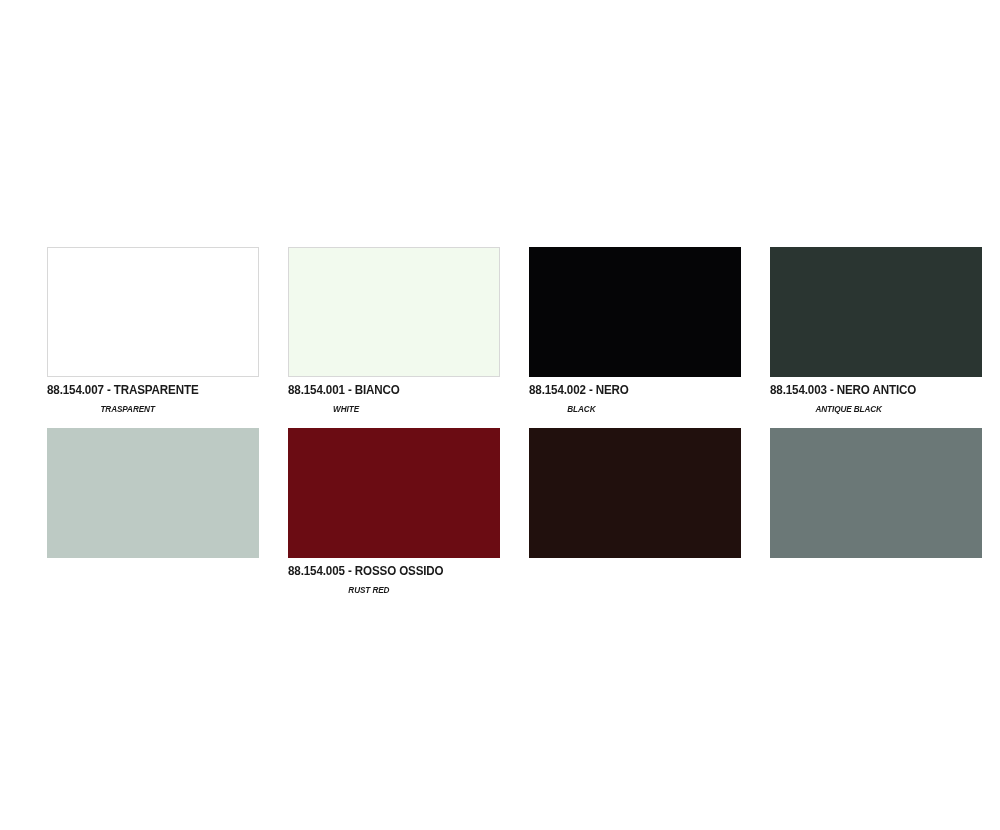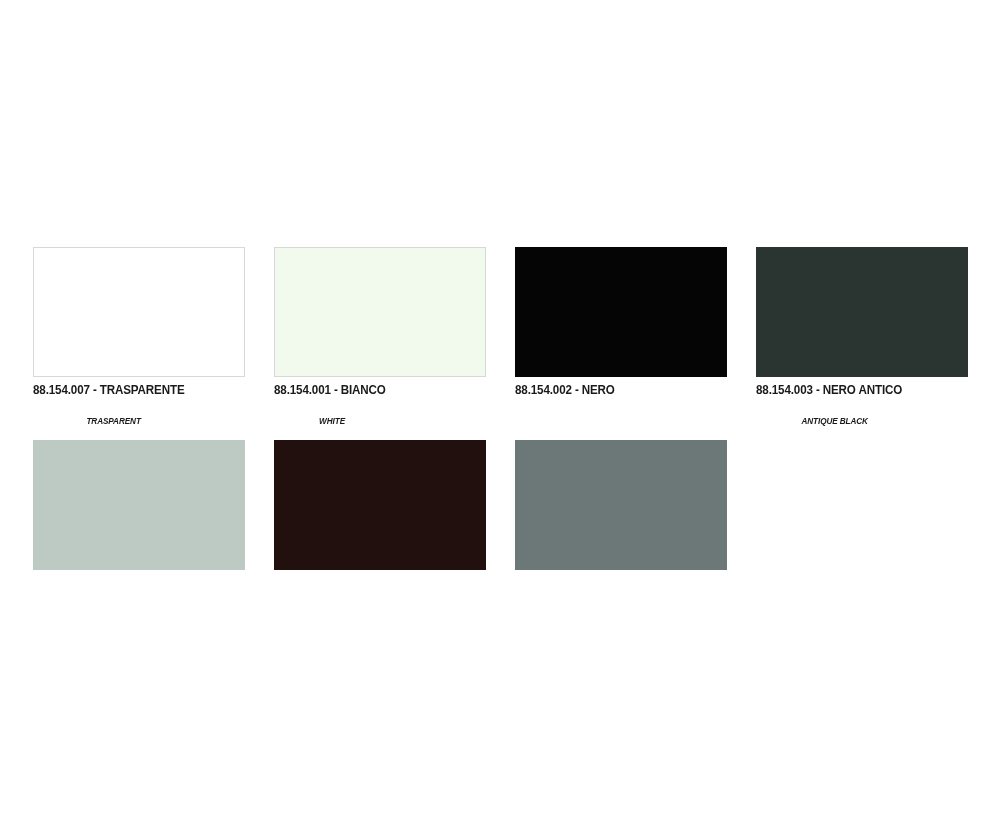--- a/index.html
+++ b/index.html
@@ -15,21 +15,21 @@
   }
 
   #sheet {
     position: relative;
     width: 1000px;
     height: 830px;
   }
 
   #swatch-grid {
     position: absolute;
-    left: 33px;
+    left: 47px;
     top: 247px;
     width: 934px;
     display: grid;
     grid-template-columns: repeat(4, 212px);
     grid-column-gap: 29px;
     grid-row-gap: 13px;
   }
 
   .swatch-cell {
     width: 212px;
@@ -57,21 +57,21 @@
     font-size: 13.5px;
     letter-spacing: -0.15px;
     color: #1a1a1a;
     transform: scaleX(0.86);
     transform-origin: left center;
     white-space: nowrap;
   }
 
   .swatch-sub-wrap {
     display: block;
-    margin-top: 14px;
+    margin-top: 2px;
     text-decoration: underline;
   }
 
   .swatch-sub {
     display: inline-block;
     font-family: "Liberation Sans Narrow", "Liberation Sans", sans-serif;
     font-weight: 700;
     font-style: italic;
     font-size: 9.5px;
     letter-spacing: -0.1px;
@@ -103,37 +103,49 @@
         <span class="swatch-sub-wrap" style="padding-left: 42.9395px;">
           <span class="swatch-sub">WHITE</span>
         </span>
       </div>
     </div>
 
     <div class="swatch-cell">
       <div class="swatch-chip" style="background: rgb(5, 5, 6);"></div>
       <div class="swatch-caption">
         <span class="swatch-name">88.154.002 - NERO</span>
+        <span class="swatch-sub-wrap" style="padding-left: 35.8109px;">
+          <span class="swatch-sub">BLACK</span>
+        </span>
       </div>
     </div>
 
     <div class="swatch-cell">
       <div class="swatch-chip" style="background: rgb(42, 53, 49);"></div>
       <div class="swatch-caption">
         <span class="swatch-name">88.154.003 - NERO ANTICO</span>
         <span class="swatch-sub-wrap" style="padding-left: 39.8287px;">
           <span class="swatch-sub">ANTIQUE BLACK</span>
         </span>
       </div>
     </div>
 
     <div class="swatch-cell">
       <div class="swatch-chip" style="background: rgb(189, 202, 196);"></div>
     </div>
 
+    <div class="swatch-cell">
+      <div class="swatch-chip" style="background: rgb(107, 12, 19);"></div>
+      <div class="swatch-caption">
+        <span class="swatch-name">88.154.005 - ROSSO OSSIDO</span>
+        <span class="swatch-sub-wrap" style="padding-left: 57.2236px;">
+          <span class="swatch-sub">RUST RED</span>
+        </span>
+      </div>
+    </div>
 
     <div class="swatch-cell">
       <div class="swatch-chip" style="background: rgb(33, 16, 13);"></div>
     </div>
 
     <div class="swatch-cell">
       <div class="swatch-chip" style="background: rgb(107, 120, 119);"></div>
     </div>
 
   </div>

